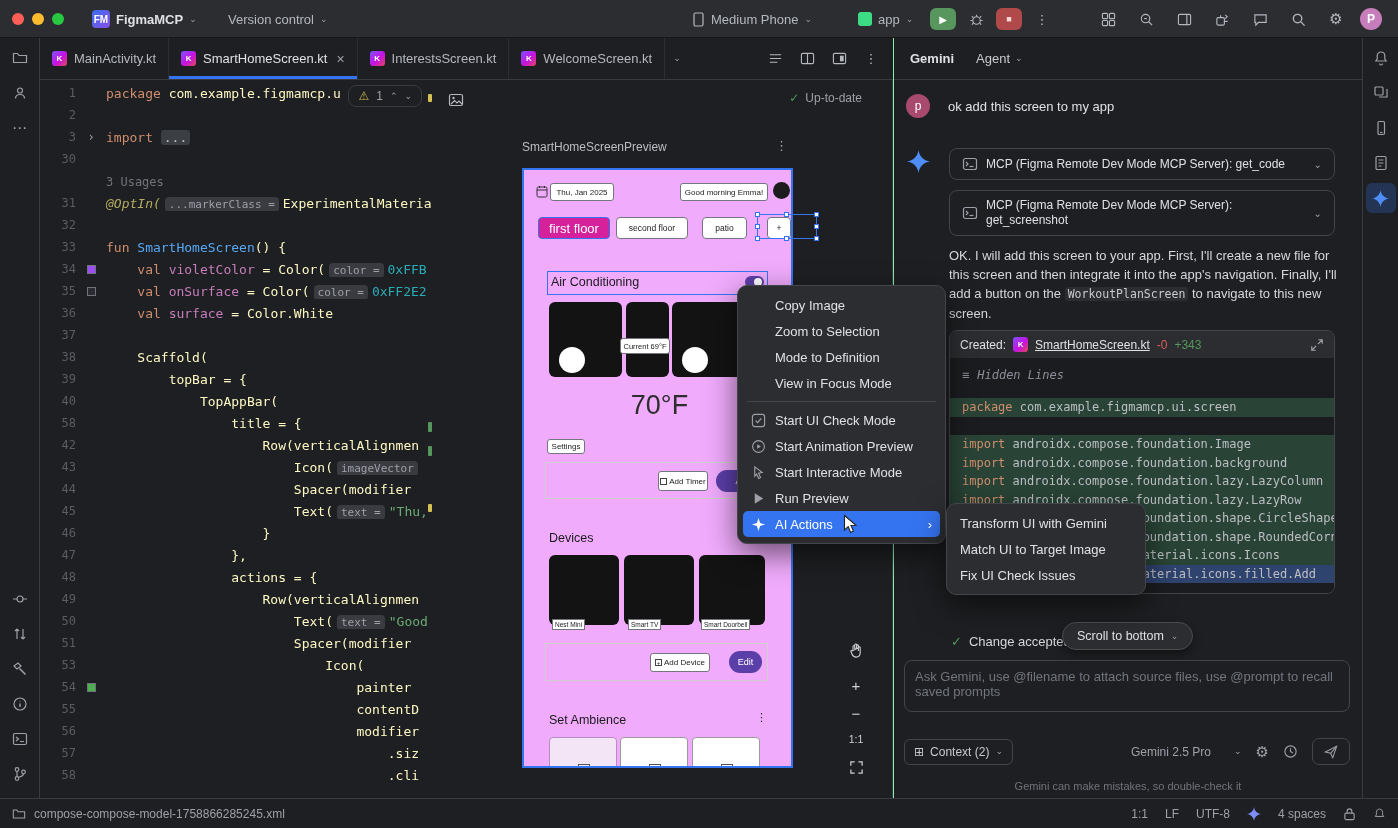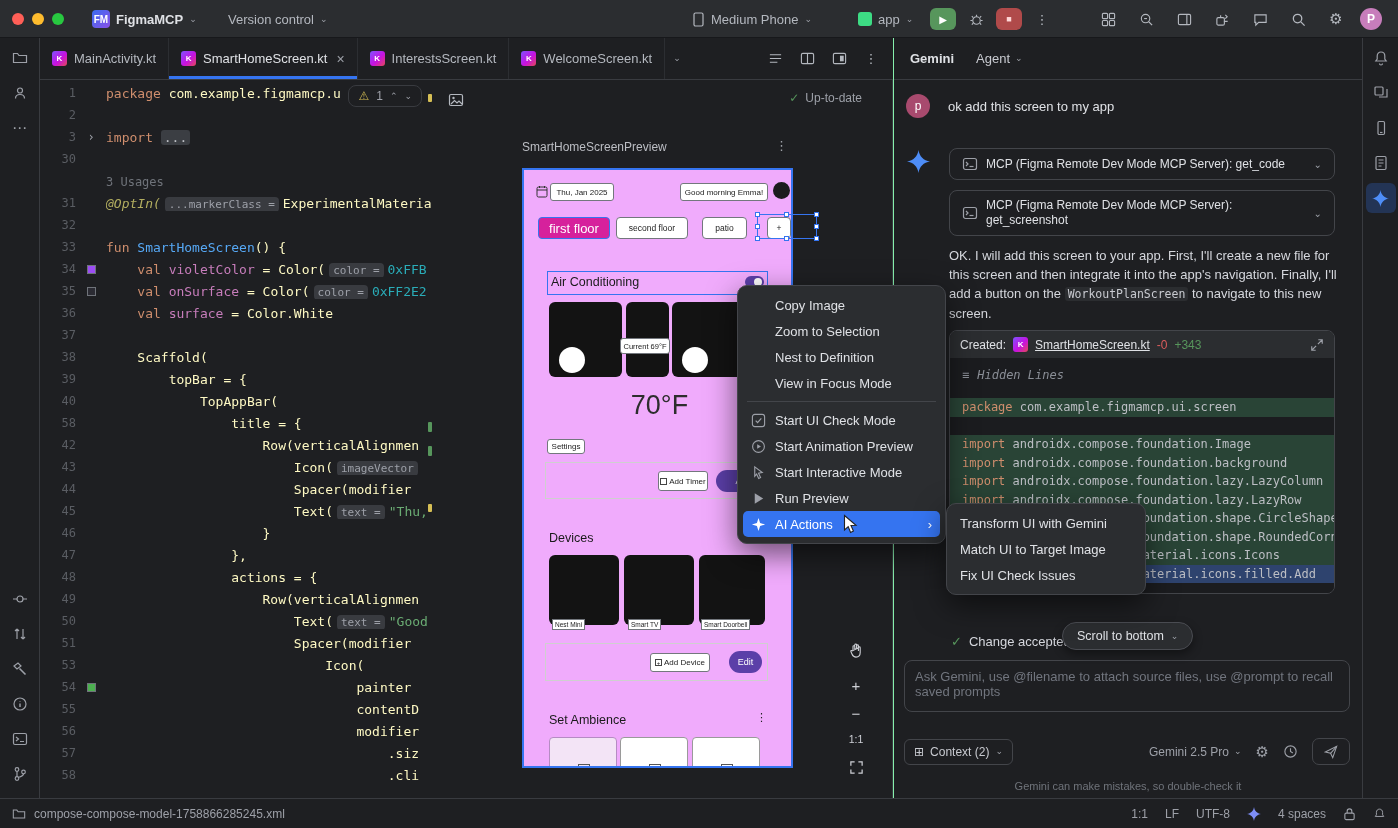--- a/index.html
+++ b/index.html
@@ -739,21 +739,21 @@
       <textarea placeholder="Ask Gemini, use @filename to attach source files, use @prompt to recall saved prompts" style=""></textarea>
     </div>
 
     <div id="gemini-controls" style="top:700px">
       <span class="ctx-chip">
         <span>⊞</span>
         <span>Context (2)</span>
         <span class="chev">⌄</span>
       </span>
       <span class="right-ctrls">
-        <span style="display:flex;align-items:center;gap:5px">
+        <span style="display:flex;align-items:center;gap:23px">
           <span>Gemini 2.5 Pro</span>
           <span class="chev">⌄</span>
         </span>
         <span style="font-size:15px">⚙</span>
         <span>
             <svg width="15" height="15" viewBox="0 0 16 16">
               <circle cx="8" cy="8" r="6" fill="none" stroke="#9da0a8" stroke-width="1.2"></circle>
               <path d="M8 4.5V8l2.5 1.5" fill="none" stroke="#9da0a8" stroke-width="1.2"></path>
             </svg>
           </span>
@@ -773,21 +773,21 @@
       <div class="menu-item">
         <span class="mi-icon"></span>
         <span class="mi-label">Copy Image</span>
       </div>
       <div class="menu-item">
         <span class="mi-icon"></span>
         <span class="mi-label">Zoom to Selection</span>
       </div>
       <div class="menu-item">
         <span class="mi-icon"></span>
-        <span class="mi-label">Nest to Definition</span>
+        <span class="mi-label">Mode to Definition</span>
       </div>
       <div class="menu-item">
         <span class="mi-icon"></span>
         <span class="mi-label">View in Focus Mode</span>
       </div>
       <div class="menu-sep"></div>
       <div class="menu-item">
         <span class="mi-icon">
           <svg width="15" height="15" viewBox="0 0 16 16">
             <rect x="1.5" y="1.5" width="13" height="13" rx="2.5" fill="none" stroke="currentColor" stroke-width="1.2"></rect>

